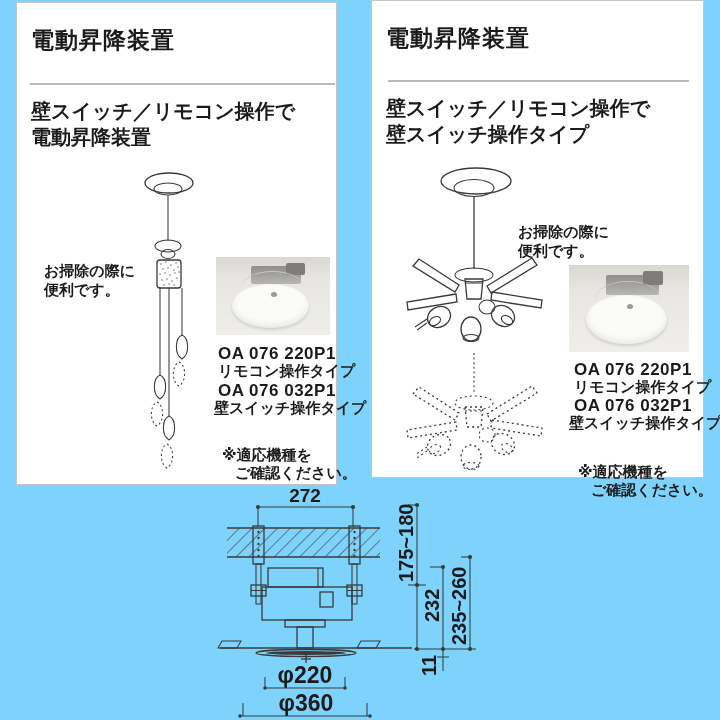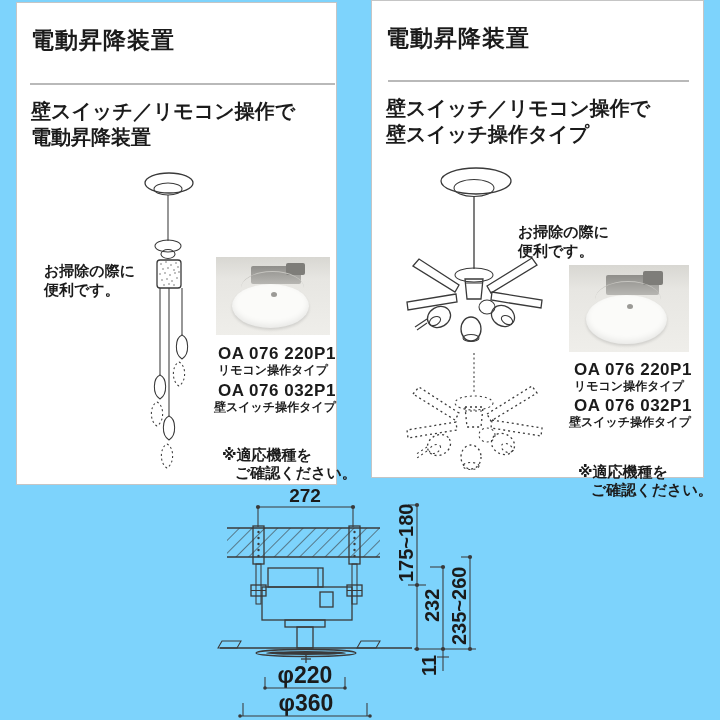--- a/index.html
+++ b/index.html
@@ -4,21 +4,21 @@
 <style>
   html,body{margin:0;padding:0;background:#ffffff;}
   .page{position:relative;width:720px;height:720px;background:#7dd3fc;overflow:hidden;
         font-family:"Liberation Sans","DejaVu Sans",sans-serif;color:#1b1b1b;padding-left:26px;}
   .panel{position:absolute;background:#ffffff;border:1px solid #c5c5c5;box-sizing:border-box;}
   .ttl{position:absolute;font-size:23px;font-weight:700;letter-spacing:1px;white-space:nowrap;}
   .divider{position:absolute;height:2px;background:#b9b9b9;}
   .sub{position:absolute;font-size:20px;font-weight:700;white-space:nowrap;}
   .note{position:absolute;font-size:15px;font-weight:700;white-space:nowrap;margin-top:22px;}
   .code{position:absolute;font-size:17px;font-weight:700;letter-spacing:0.5px;white-space:nowrap;}
-  .ctype{position:absolute;font-size:12px;font-weight:600;white-space:nowrap;}
+  .ctype{position:absolute;font-size:15px;font-weight:600;white-space:nowrap;}
   .caution{position:absolute;font-size:15px;font-weight:700;white-space:nowrap;margin-top:28px;}
   .photo{position:absolute;background:linear-gradient(180deg,#d8d7d2 0%,#e7e6e2 28%,#efeeea 100%);overflow:hidden;}
   .photo .bracket{position:absolute;left:31%;top:12%;width:44%;height:23%;
         background:linear-gradient(180deg,#8f8e8a,#b7b6b2);border-radius:2px;}
   .photo .bracket::after{content:"";position:absolute;right:-8%;top:-20%;width:38%;height:70%;
         background:#7e7d79;border-radius:2px;}
   .photo .disc{position:absolute;left:14%;top:35%;width:68%;height:56%;border-radius:50%;
         background:#fbfbf9;box-shadow:inset 0 -3px 6px rgba(0,0,0,0.08),0 2px 3px rgba(0,0,0,0.12);}
   .photo .ring{position:absolute;left:22%;top:18%;width:55%;height:42%;border-radius:50%;
         border-top:1px solid #c6c5c0;}

